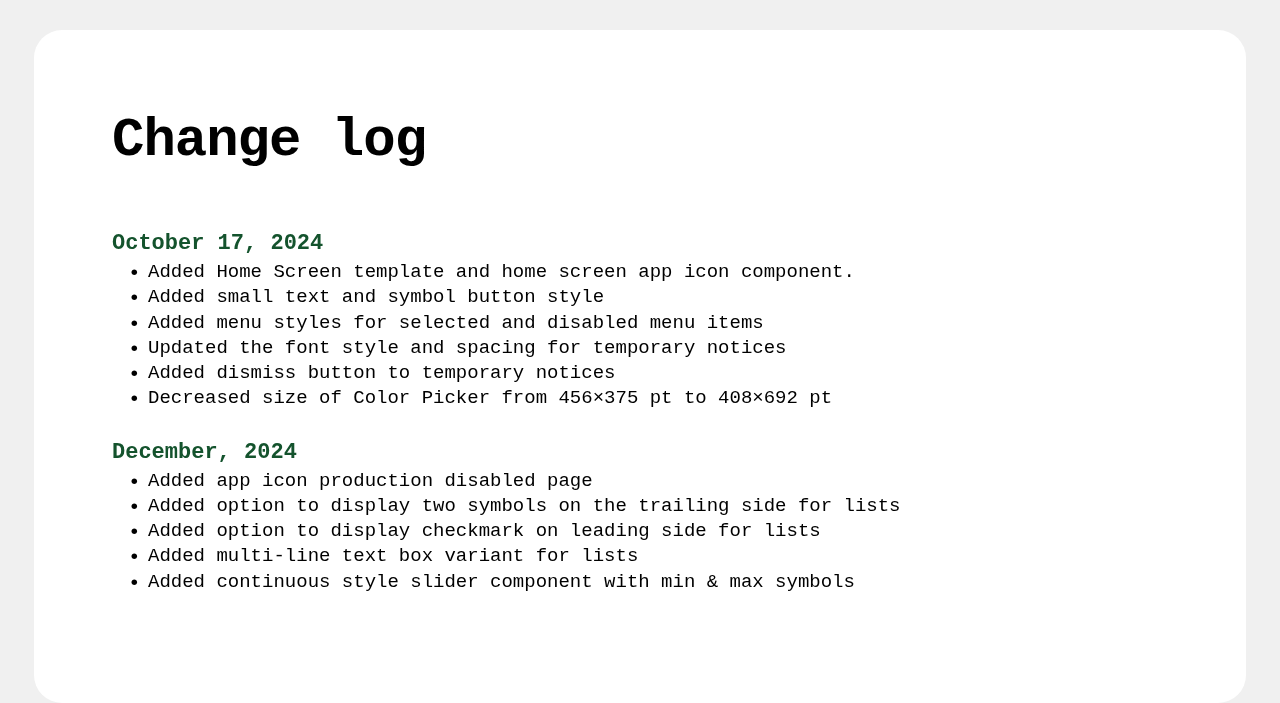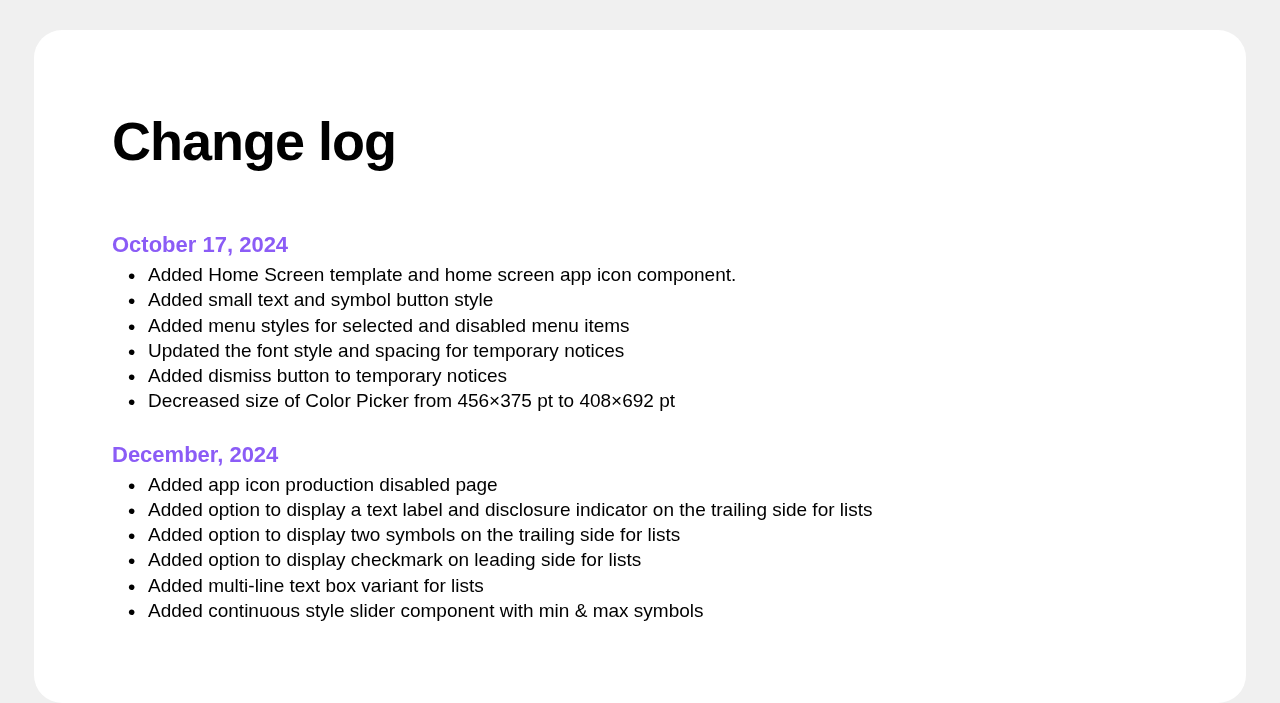--- a/index.html
+++ b/index.html
@@ -1,18 +1,19 @@
 <!DOCTYPE html>
 <html><head>
   <meta charset="utf-8">
   <style>
     * {
       margin: 0;
       padding: 0;
       box-sizing: border-box;
+      font-family: Liberation Mono, monospace;
     }
     body {
       font-family: -apple-system, BlinkMacSystemFont, "Segoe UI", Helvetica, Arial, sans-serif;
       background-color: #f0f0f0;
       width: 1280px;
       height: 703px;
       overflow: hidden;
       padding: 30px 34px 0 34px;
     }
     .card {
@@ -28,21 +29,21 @@
       letter-spacing: -1px;
       color: #000000;
       margin-bottom: 60px;
     }
     .entry {
       margin-bottom: 28px;
     }
     .entry-date {
       font-size: 22px;
       font-weight: 700;
-      color: #8b5cf6;
+      color: #14532d;
       margin-bottom: 4px;
     }
     ul.entry-items {
       list-style: none;
       padding-left: 22px;
     }
     ul.entry-items li {
       position: relative;
       font-size: 19px;
       line-height: 1.33;
@@ -74,20 +75,19 @@
       <li>Updated the font style and spacing for temporary notices</li>
       <li>Added dismiss button to temporary notices</li>
       <li>Decreased size of Color Picker from 456×375 pt to 408×692 pt</li>
     </ul>
   </div>
 
   <div class="entry">
     <div class="entry-date">December, 2024</div>
     <ul class="entry-items">
       <li>Added app icon production disabled page</li>
-      <li>Added option to display a text label and disclosure indicator on the trailing side for lists</li>
       <li>Added option to display two symbols on the trailing side for lists</li>
       <li>Added option to display checkmark on leading side for lists</li>
       <li>Added multi-line text box variant for lists</li>
       <li>Added continuous style slider component with min &amp; max symbols</li>
     </ul>
   </div>
 </div>
 
 </body></html>

